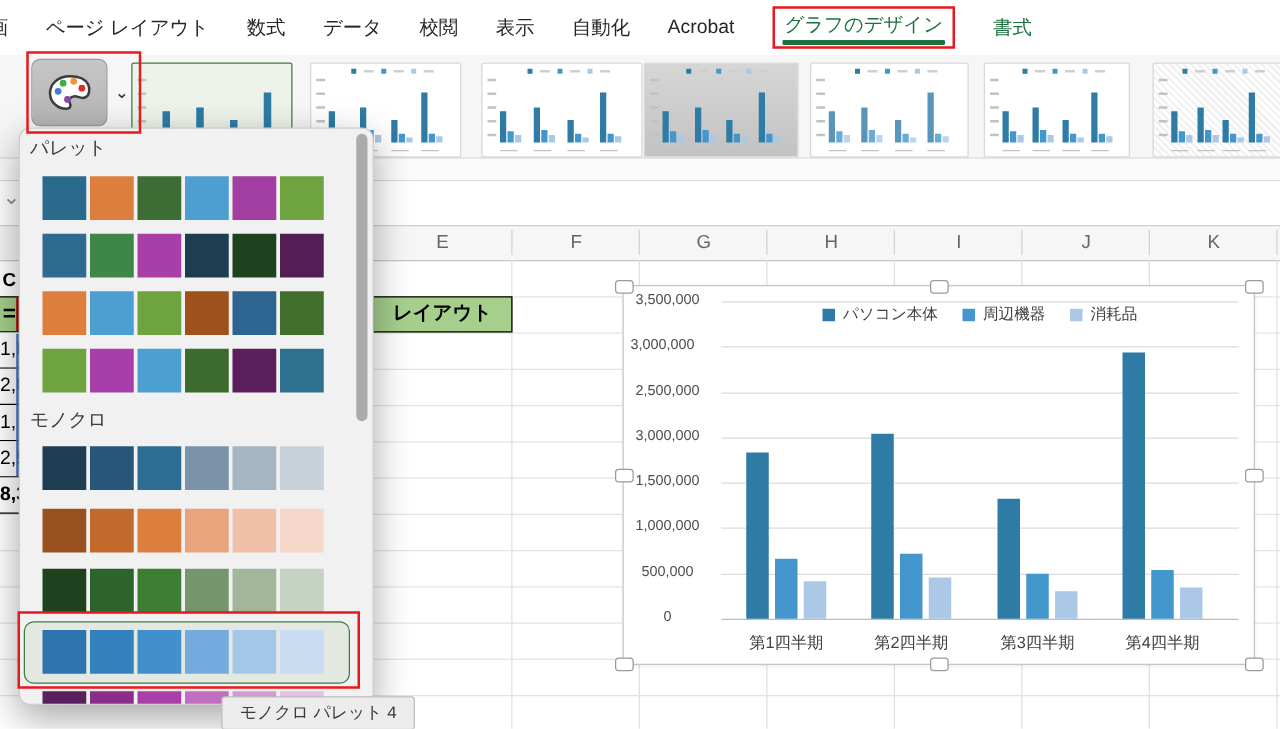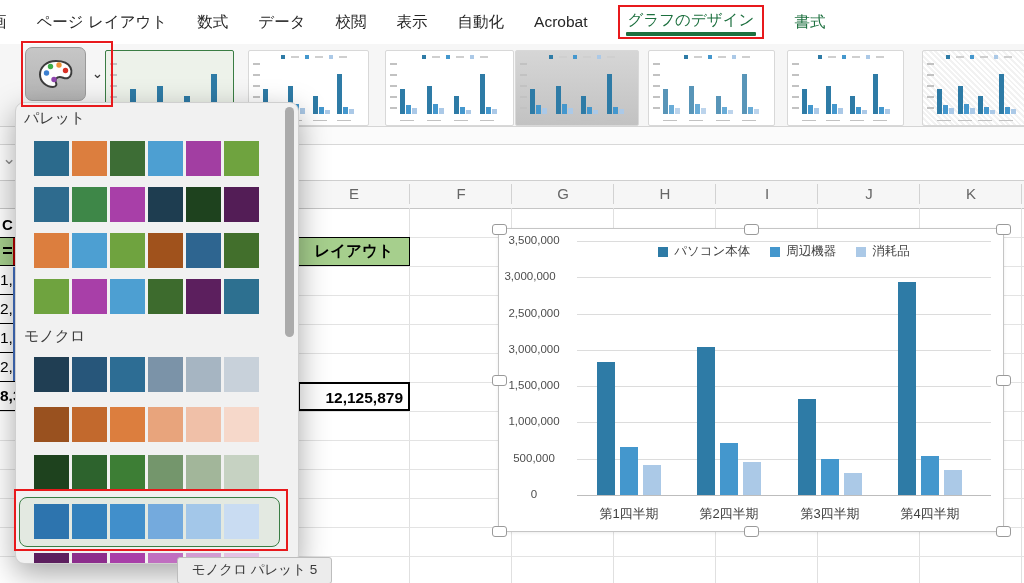--- a/index.html
+++ b/index.html
@@ -111,21 +111,20 @@
     <div class="gridh" style="left: 0px; top: 144px; width: 1024px;"></div>
     <div class="gridh" style="left: 0px; top: 173px; width: 1024px;"></div>
     <div class="gridh" style="left: 0px; top: 202px; width: 1024px;"></div>
     <div class="gridh" style="left: 0px; top: 231px; width: 1024px;"></div>
     <div class="gridh" style="left: 0px; top: 260px; width: 1024px;"></div>
     <div class="gridh" style="left: 0px; top: 289px; width: 1024px;"></div>
     <div class="gridh" style="left: 0px; top: 318px; width: 1024px;"></div>
     <div class="gridh" style="left: 0px; top: 347px; width: 1024px;"></div>
     <div class="gridh" style="left: 0px; top: 376px; width: 1024px;"></div>
     <div class="cell" id="sales-header" style="left: 298px; top: 57px; width: 112px; height: 29px;">レイアウト</div>
-    <div class="cell num" id="sales-total" style="left: 298px; top: 202px; width: 112px; height: 29px;">12,125,879</div>
     <div class="rangeline" style="left: 295px; top: 58px; height: 27px; background: rgb(176, 0, 0);"></div>
     <div class="rangesq" style="left: 292px; top: 55px; background: rgb(176, 0, 0);"></div>
     <div class="rangesq" style="left: 292px; top: 83px; background: rgb(176, 0, 0);"></div>
     <div class="rangeline" style="left: 295px; top: 87px; height: 114px; background: rgb(68, 114, 196);"></div>
     <div class="rangesq" style="left: 292px; top: 199px; background: rgb(68, 114, 196);"></div>
     <div class="sliver" style="left: 2px; top: 36px; width: 14px; height: 20px; font-weight: bold; font-size: 15px;">C</div>
     <div class="sliver" style="left: 0px; top: 57px; width: 16px; height: 29px; background: rgb(166, 207, 141); border-top: 1.5px solid rgb(0, 0, 0); border-bottom: 1.5px solid rgb(0, 0, 0);"></div>
     <div style="position: absolute; left: 3px; top: 67px; width: 9px; height: 2px; background: rgb(0, 0, 0);"></div>
     <div style="position: absolute; left: 3px; top: 72px; width: 9px; height: 2px; background: rgb(0, 0, 0);"></div>
     <div class="rangeline" style="left: 13px; top: 58px; height: 27px; background: rgb(176, 0, 0);"></div>
@@ -302,21 +301,21 @@
       <div class="sw" style="background: rgb(140, 45, 140);"></div>
       <div class="sw" style="background: rgb(168, 63, 168);"></div>
       <div class="sw" style="background: rgb(192, 110, 192);"></div>
       <div class="sw" style="background: rgb(210, 156, 210);"></div>
       <div class="sw" style="background: rgb(227, 194, 227);"></div>
     </div>
   </div>
 
 <div class="abs redbox" style="left:21px;top:41px;width:88px;height:62px;"></div>
 <div class="abs redbox" style="left:14px;top:489px;width:270px;height:58px;"></div>
-<div id="tooltip" class="abs">モノクロ パレット 5</div>
+<div id="tooltip" class="abs">モノクロ パレット 4</div>
 
 <div class="thumb selected" style="left: 105px; width: 127px;">
     <div class="tdash" style="left: 4px; top: 12px; width: 7px; height: 1.5px;"></div>
     <div class="tdash" style="left: 4px; top: 23px; width: 7px; height: 1.5px;"></div>
     <div class="tdash" style="left: 4px; top: 34px; width: 7px; height: 1.5px;"></div>
     <div class="tdash" style="left: 4px; top: 45px; width: 7px; height: 1.5px;"></div>
     <div class="tdash" style="left: 4px; top: 56px; width: 7px; height: 1.5px;"></div>
     <div class="tbar" style="left: 24.375px; width: 6px; height: 24.705px; background: rgb(46, 123, 166);"></div>
     <div class="tdash" style="left: 14px; bottom: 4px; top: auto; width: 14px; height: 1.5px;"></div>
     <div class="tbar" style="left: 51.125px; width: 6px; height: 27.54px; background: rgb(46, 123, 166);"></div>

